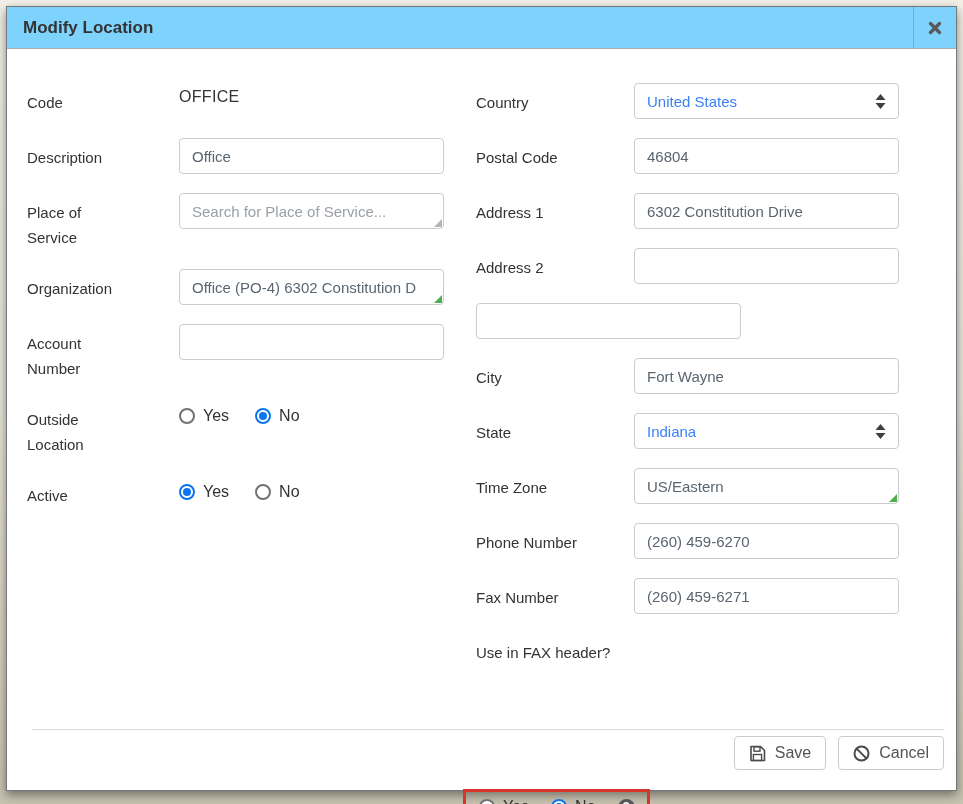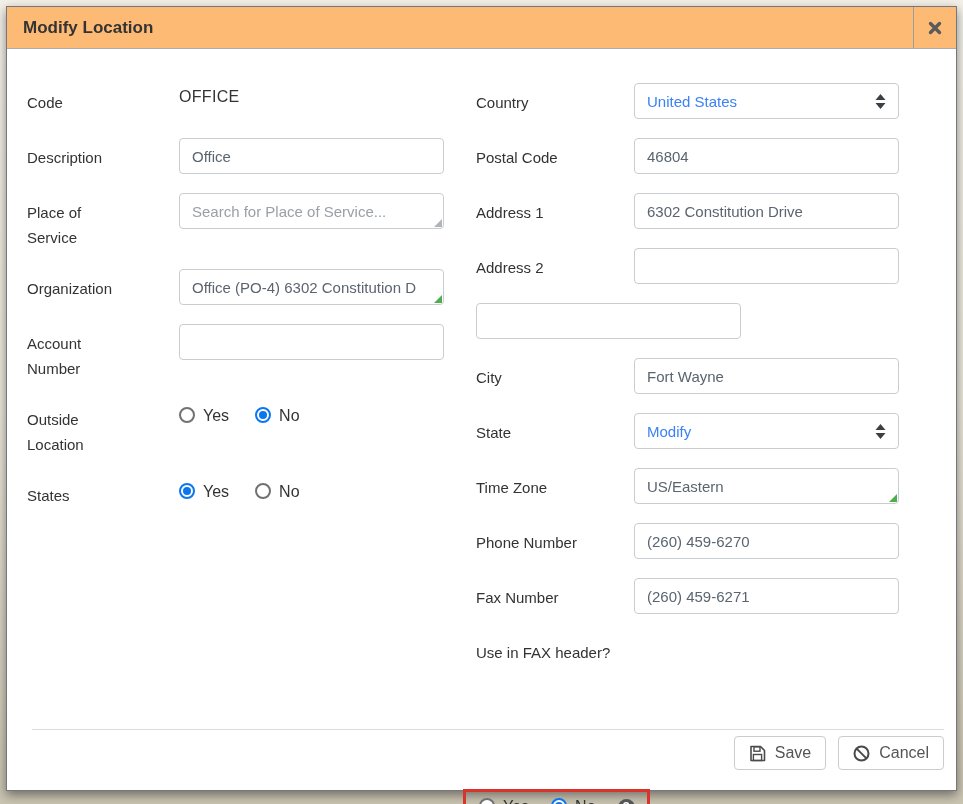--- a/index.html
+++ b/index.html
@@ -8,21 +8,21 @@
     font-family:"Liberation Sans","DejaVu Sans",sans-serif;
     background:linear-gradient(180deg,#f2f0e8 0%,#eae7da 50%,#c9c3b1 100%);
     position:relative; overflow:hidden;
   }
   .modal {
     position:absolute; left:6px; top:6px; width:951px; height:785px;
     background:#ffffff; border:1px solid #74787c;
     box-shadow:0 4px 10px rgba(0,0,0,0.45);
   }
   .modal-header {
-    height:42px; background:#fdba74; border-bottom:1px solid #a9adb1;
+    height:42px; background:#7dd3fc; border-bottom:1px solid #a9adb1;
     display:flex; align-items:stretch;
   }
   .modal-title {
     flex:1; padding-left:16px; line-height:41px;
     font-size:17px; font-weight:bold; color:#333;
   }
   .close-btn {
     width:43px; border-left:1px solid #9a9ea2;
     display:flex; align-items:center; justify-content:center; cursor:pointer;
   }
@@ -52,21 +52,21 @@
   }
   .corner.green { border-color:transparent transparent #4cae4c transparent; }
 
   .selbox {
     width:265px; height:36px; border:1px solid #c9cdd1; border-radius:4px;
     padding:0 12px; display:flex; align-items:center; background:#fff; cursor:pointer;
   }
   .selbox .sel-text { flex:1; font-size:15px; color:#3b82f6; }
 
   .radio-group { display:flex; align-items:center; padding-top:7px; }
-  .ropt { display:inline-flex; margin-right:26px; cursor:pointer; }
+  .ropt { display:inline-flex; align-items:center; margin-right:26px; cursor:pointer; }
   .rdot {
     width:16px; height:16px; border-radius:50%; border:2px solid #717171;
     background:#fff; margin-right:8px; position:relative; flex:0 0 16px;
   }
   .rdot.checked { border-color:#0b76ef; }
   .rdot.checked::after {
     content:""; position:absolute; left:2px; top:2px; right:2px; bottom:2px;
     border-radius:50%; background:#0b76ef;
   }
   .rlabel { font-size:16px; color:#333; }
@@ -153,21 +153,21 @@
             <span class="rlabel">Yes</span>
           </span>
           <span class="ropt">
             <span class="rdot checked"></span>
             <span class="rlabel">No</span>
           </span>
         </div>
       </div>
 
       <div class="frow">
-        <div class="lbl">States</div>
+        <div class="lbl">Active</div>
         <div class="radio-group">
           <span class="ropt">
             <span class="rdot checked"></span>
             <span class="rlabel">Yes</span>
           </span>
           <span class="ropt">
             <span class="rdot"></span>
             <span class="rlabel">No</span>
           </span>
         </div>
@@ -208,21 +208,21 @@
       </div>
 
       <div class="frow">
         <div class="lbl">City</div>
         <input class="tbox" value="Fort Wayne" style="">
       </div>
 
       <div class="frow">
         <div class="lbl">State</div>
         <div class="selbox">
-          <span class="sel-text">Modify</span>
+          <span class="sel-text">Indiana</span>
           <svg class="icon-svg" width="11" height="15" viewBox="0 0 11 15">
             <path d="M5.5 0 L10.5 6 H0.5 Z" fill="#3b4045"></path>
             <path d="M5.5 15 L0.5 9 H10.5 Z" fill="#3b4045"></path>
           </svg>
         </div>
       </div>
 
       <div class="frow">
         <div class="lbl">Time Zone</div>
         <div class="wrap">

